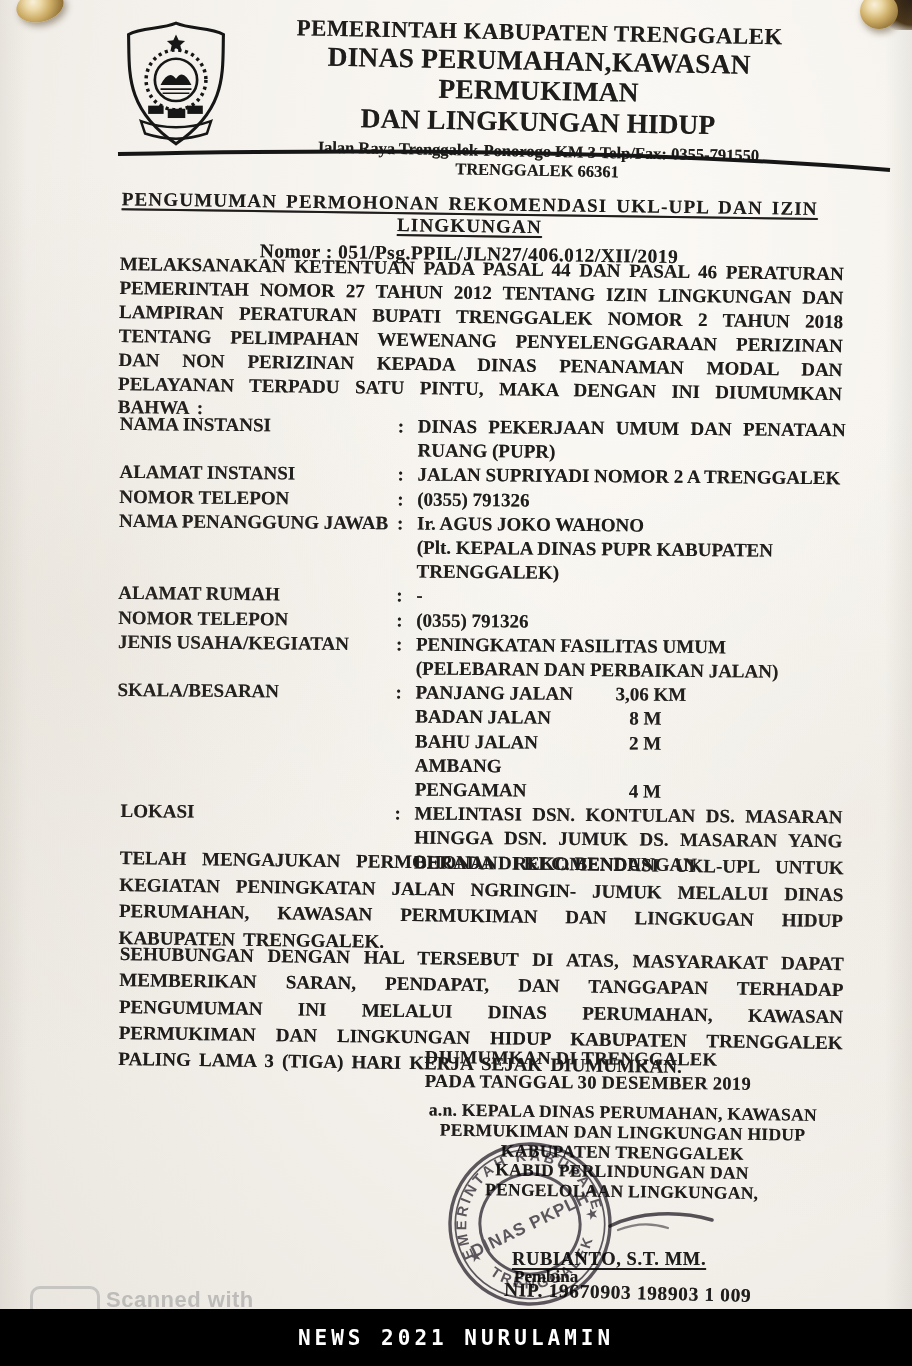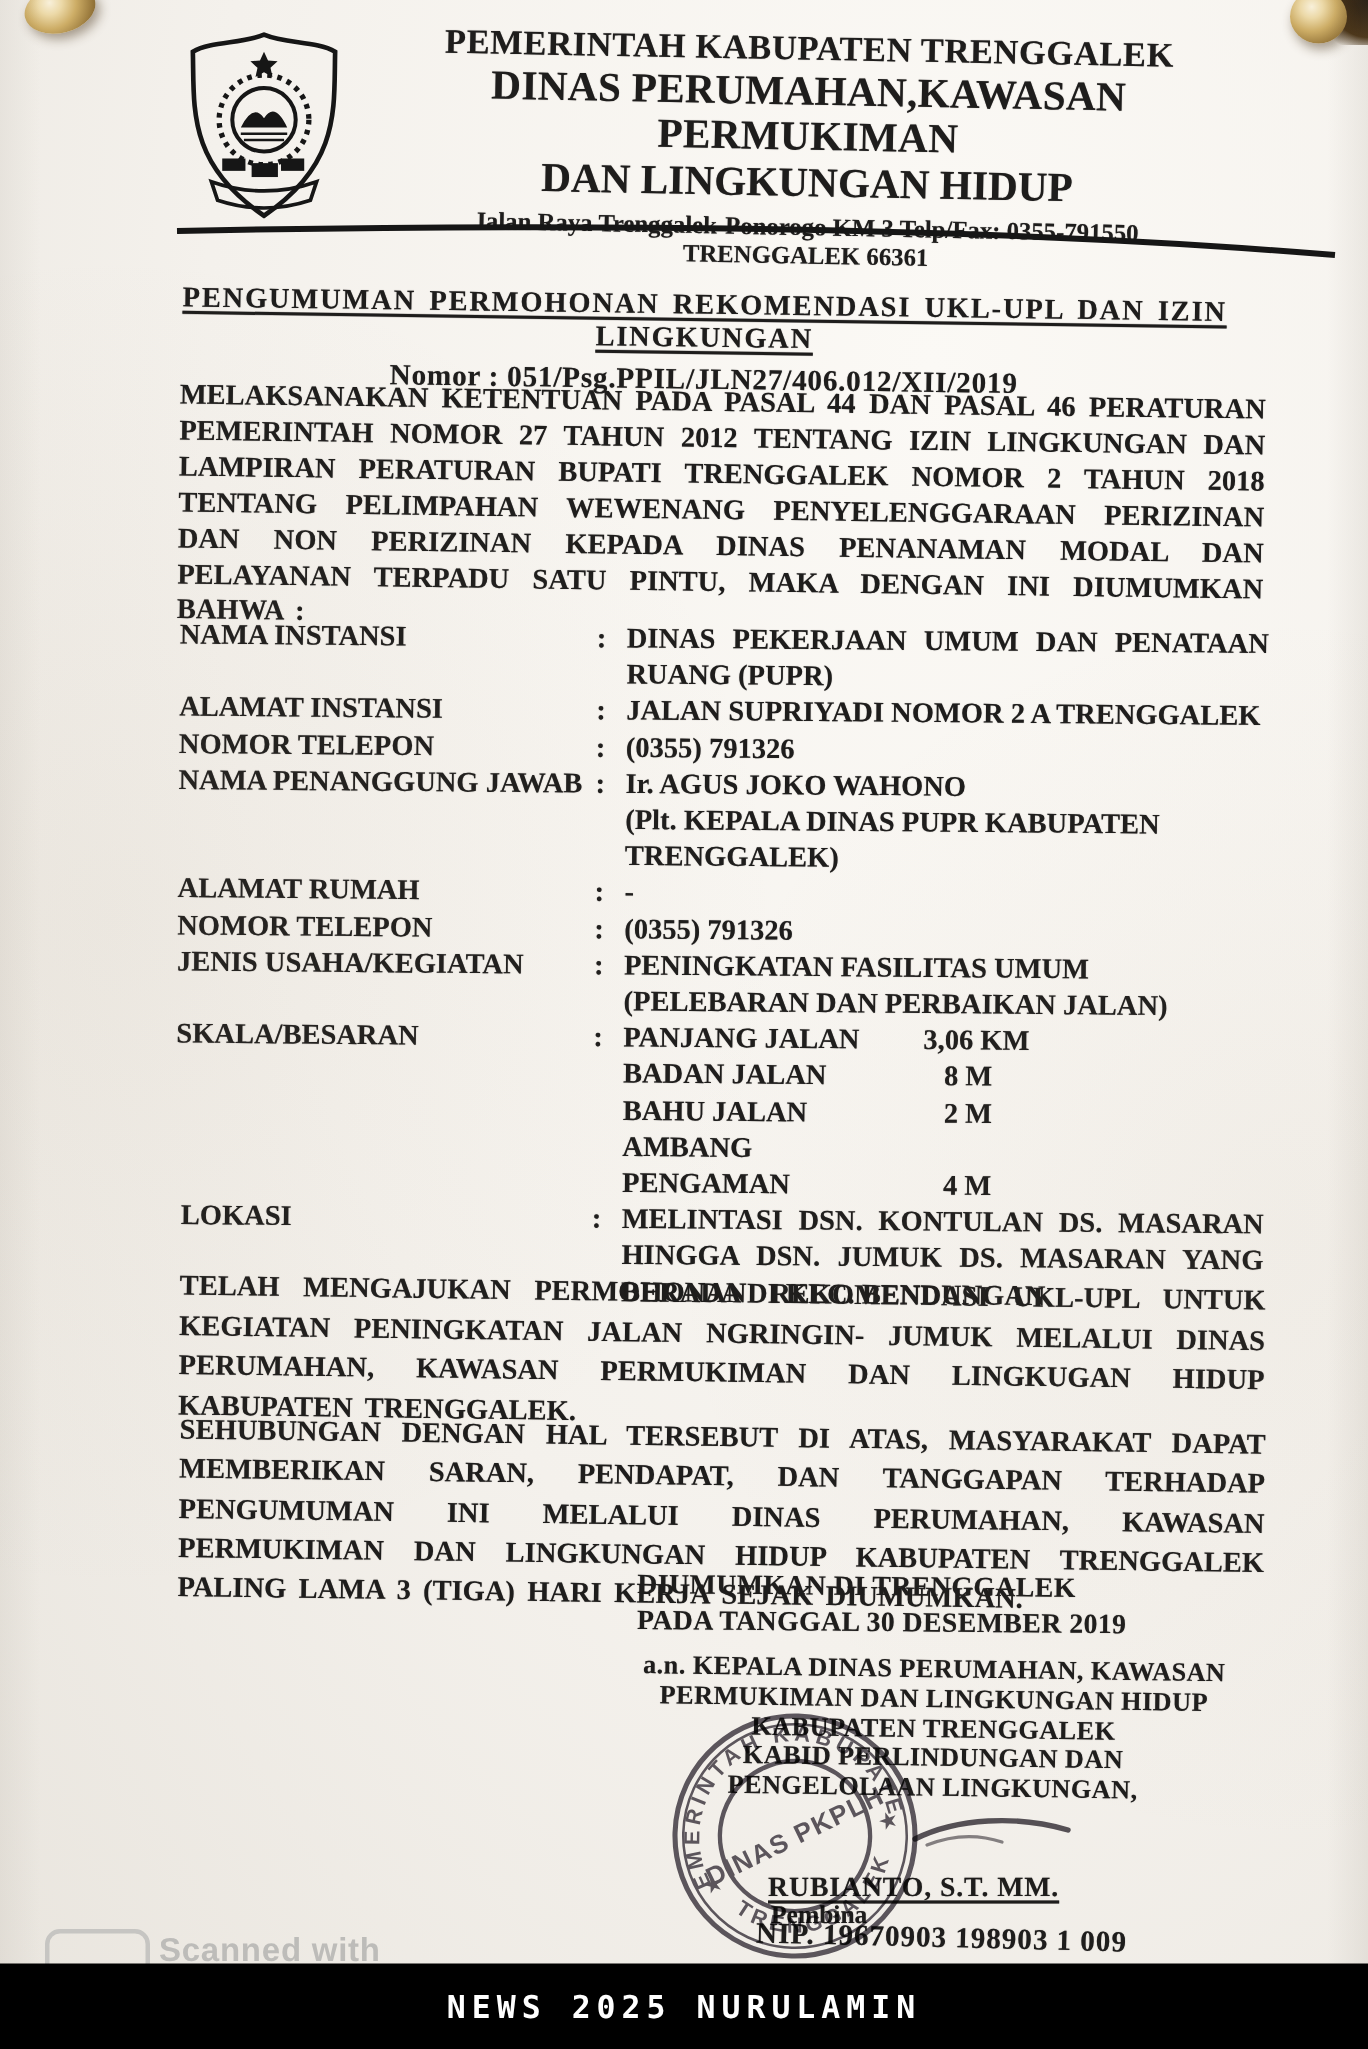--- a/index.html
+++ b/index.html
@@ -223,16 +223,16 @@
   </svg>
 
   <div class="abs corner-shadow"></div>
   <div class="abs pin pin-left"></div>
   <div class="abs pin pin-right"></div>
 
   <div class="abs wm-box"></div>
   <div class="abs wm-text">Scanned with</div>
 
   <div class="abs newsbar">
-    <span>NEWS 2025 NURULAMIN</span>
+    <span>NEWS 2021 NURULAMIN</span>
   </div>
 
 </div>
 
 </body></html>

